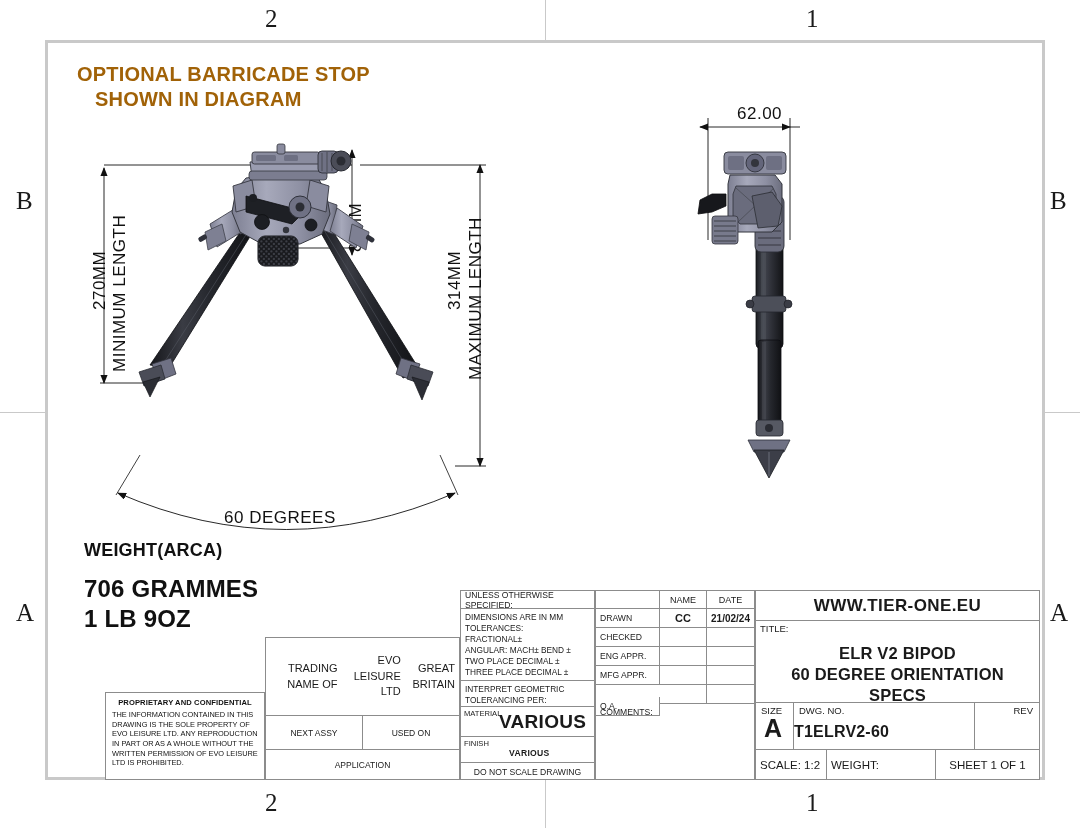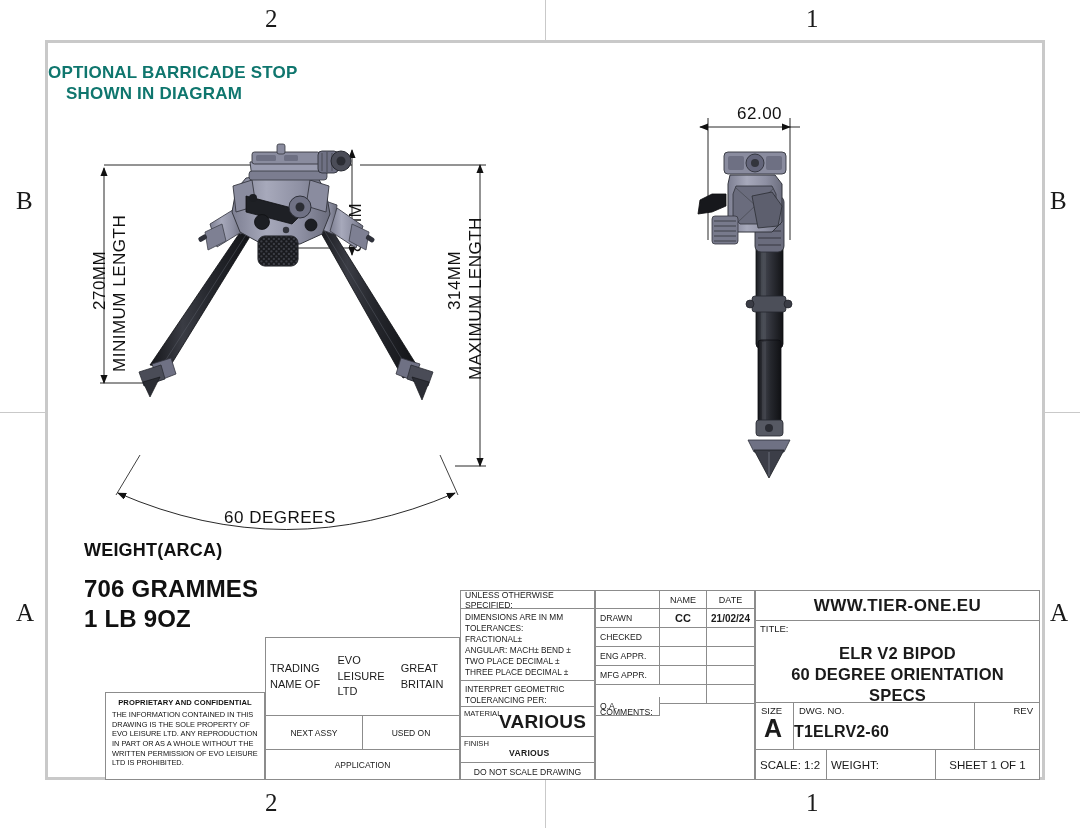--- a/index.html
+++ b/index.html
@@ -16,23 +16,23 @@
     border:3px solid #c9c9c9;box-sizing:border-box;background:#fff;
   }
   .zone-mark{
     position:absolute;font-size:25px;color:#1a1a1a;font-family:"Liberation Serif",serif;
     line-height:1;letter-spacing:0;
   }
   .tick{position:absolute;background:#c9c9c9;}
 
   
   .note-top{
-    position:absolute;left:48px;top:62px;width:420px;
-    font-size:17px;font-weight:bold;letter-spacing:.2px;line-height:1.25;
-    color:#0f766e;
+    position:absolute;left:77px;top:62px;width:420px;
+    font-size:20px;font-weight:bold;letter-spacing:.2px;line-height:1.25;
+    color:#a16207;
   }
   .note-top .l2{padding-left:18px;display:block;}
 
   .weight-label{
     position:absolute;left:84px;top:540px;font-size:18px;font-weight:bold;letter-spacing:.2px;
   }
   .weight-val{
     position:absolute;left:84px;top:574px;font-size:24px;font-weight:bold;
     line-height:1.25;letter-spacing:.2px;
   }
@@ -43,21 +43,21 @@
 
   
   svg.overlay{position:absolute;left:0;top:0;width:1080px;height:834px;overflow:visible;}
 
   
   .tb{position:absolute;box-sizing:border-box;border:1px solid #8c8c8c;background:#fff;}
   .cell{position:absolute;box-sizing:border-box;border-right:1px solid #8c8c8c;border-bottom:1px solid #8c8c8c;
         font-size:8.5px;color:#1a1a1a;overflow:hidden;}
   .cell.nr{border-right:none;}
   .cell.nb{border-bottom:none;}
-  .cc{display:flex;align-items:center;justify-content:center;text-align:left;}
+  .cc{display:flex;align-items:center;justify-content:center;text-align:right;}
   .cl{display:flex;align-items:center;padding-left:4px;}
   .ct{padding:3px 4px;line-height:1.22;}
 
   .prop-box{
     position:absolute;box-sizing:border-box;border:1px solid #8c8c8c;background:#fff;
     padding:5px 6px 4px 6px;
   }
   .prop-title{font-size:7.6px;font-weight:bold;text-align:center;letter-spacing:.1px;margin-bottom:3px;}
   .prop-body{font-size:7.4px;line-height:1.3;letter-spacing:0;}
 

